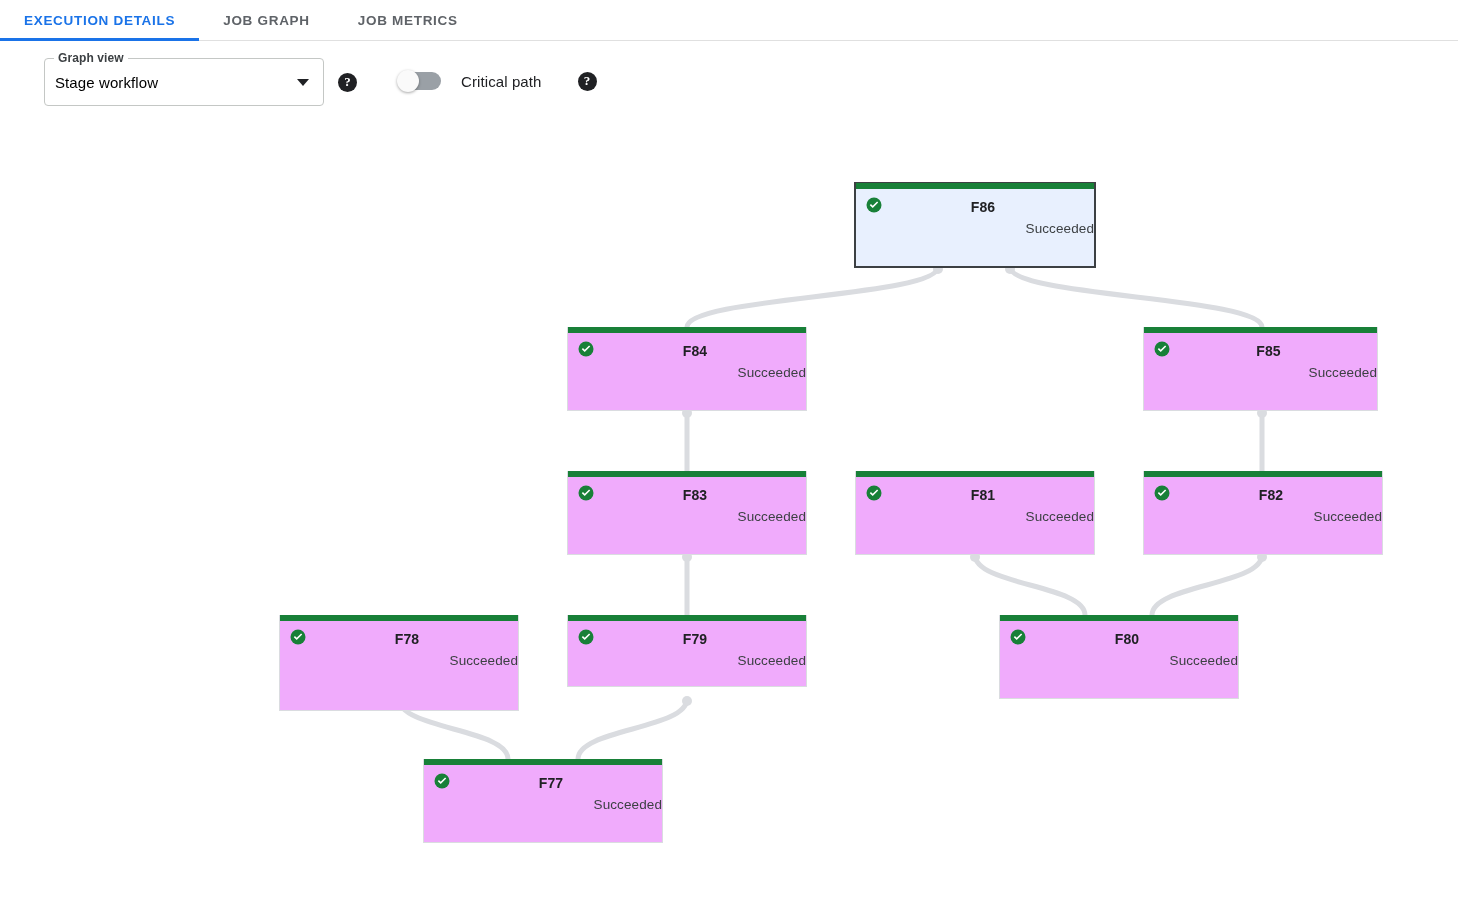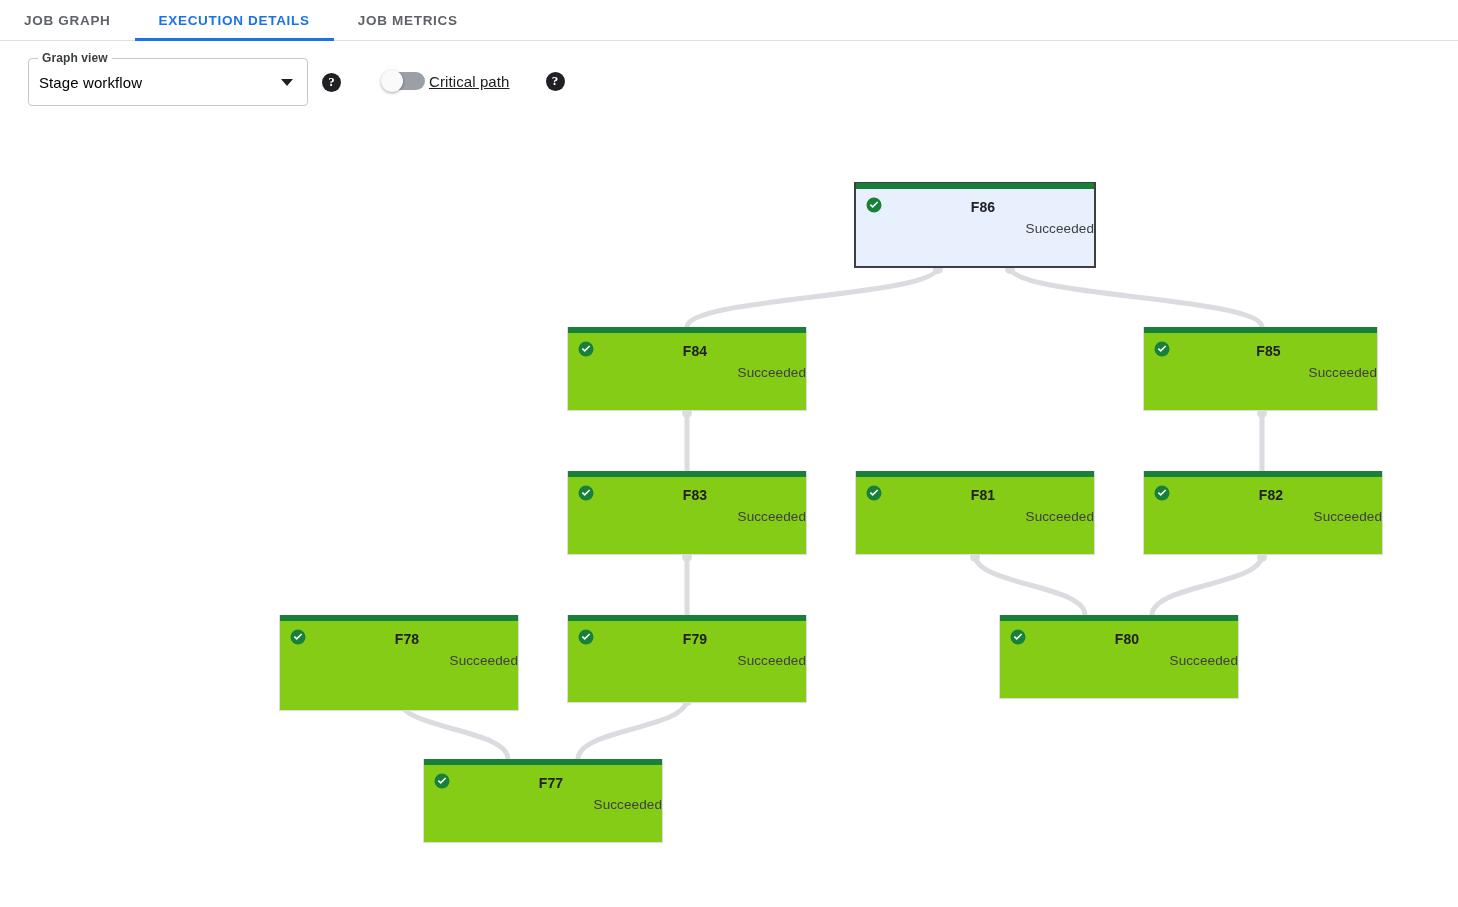--- a/index.html
+++ b/index.html
@@ -40,21 +40,21 @@
     position: absolute;
     left: 0; right: 0; bottom: -1px;
     height: 3px;
     background: #1a73e8;
   }
 
   
   .toolbar {
     position: relative;
     height: 78px;
-    padding-left: 28px;
+    padding-left: 44px;
     display: flex;
     align-items: center;
   }
   .select-field {
     position: relative;
     width: 280px;
     height: 48px;
     border: 1px solid #c4c7c5;
     border-radius: 4px;
     display: flex;
@@ -125,47 +125,46 @@
   }
   .switch .knob {
     position: absolute;
     left: 0; top: -1px;
     width: 22px; height: 22px;
     border-radius: 50%;
     background: #fafafa;
     box-shadow: 0 1px 3px rgba(0,0,0,.35);
   }
   .toggle-label {
-    margin-left: 4px;
+    margin-left: 20px;
     font-size: 15px;
     color: #202124;
     letter-spacing: 0.1px;
     white-space: nowrap;
-    text-decoration: underline;
   }
   .help-after-toggle { margin-left: 36px; }
 
   
   .canvas {
     position: relative;
     width: 1458px;
     height: 788px;
     overflow: hidden;
   }
   #edges {
     position: absolute;
     left: 0; top: 0;
     width: 1458px; height: 788px;
     pointer-events: none;
   }
   .node {
     position: absolute;
     width: 240px;
     height: 84px;
-    background: #84cc16;
+    background: #f0abfc;
     border: 1px solid #dadce0;
     border-top: none;
     cursor: pointer;
     overflow: hidden;
   }
   .node .topbar {
     position: absolute;
     left: -1px; right: -1px; top: 0;
     height: 6px;
     background: #188038;
@@ -200,25 +199,25 @@
     text-align: right;
     font-size: 13.5px;
     color: #3c4043;
     letter-spacing: 0.1px;
   }
 </style>
 </head>
 <body>
 
 <div class="tabbar">
+  <div class="tab active">
+    <span>EXECUTION DETAILS</span>
+  </div>
   <div class="tab">
     <span>JOB GRAPH</span>
-  </div>
-  <div class="tab active">
-    <span>EXECUTION DETAILS</span>
   </div>
   <div class="tab">
     <span>JOB METRICS</span>
   </div>
 </div>
 
 <div class="toolbar">
 
   <div class="select-field">
     <span class="select-legend">Graph view</span>
@@ -317,21 +316,21 @@
       </div>
       <div class="node" style="left: 279px; top: 496px; width: 240px; height: 96px;">
         <span class="topbar"></span>
         <span class="status-icon"><svg viewBox="0 0 24 24" width="18" height="18">
   <circle cx="12" cy="12" r="10" fill="#188038"></circle>
   <path d="M10.3 16.1 6.4 12.2l1.5-1.5 2.4 2.4 5.8-5.8 1.5 1.5z" fill="#ffffff"></path>
 </svg></span>
         <span class="title">F78</span>
         <span class="status">Succeeded</span>
       </div>
-      <div class="node" style="left: 567px; top: 496px; width: 240px; height: 88px;">
+      <div class="node" style="left: 567px; top: 496px; width: 240px; height: 72px;">
         <span class="topbar"></span>
         <span class="status-icon"><svg viewBox="0 0 24 24" width="18" height="18">
   <circle cx="12" cy="12" r="10" fill="#188038"></circle>
   <path d="M10.3 16.1 6.4 12.2l1.5-1.5 2.4 2.4 5.8-5.8 1.5 1.5z" fill="#ffffff"></path>
 </svg></span>
         <span class="title">F79</span>
         <span class="status">Succeeded</span>
       </div>
       <div class="node" style="left: 999px; top: 496px; width: 240px; height: 84px; text-decoration: underline;">
         <span class="topbar"></span>

